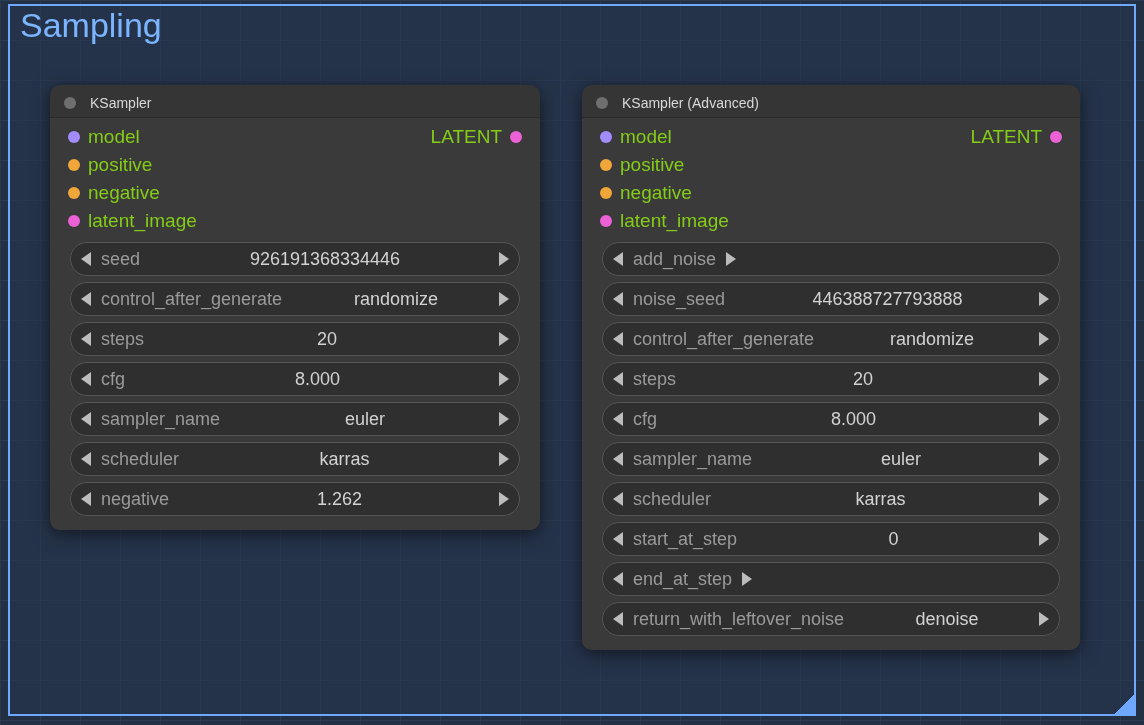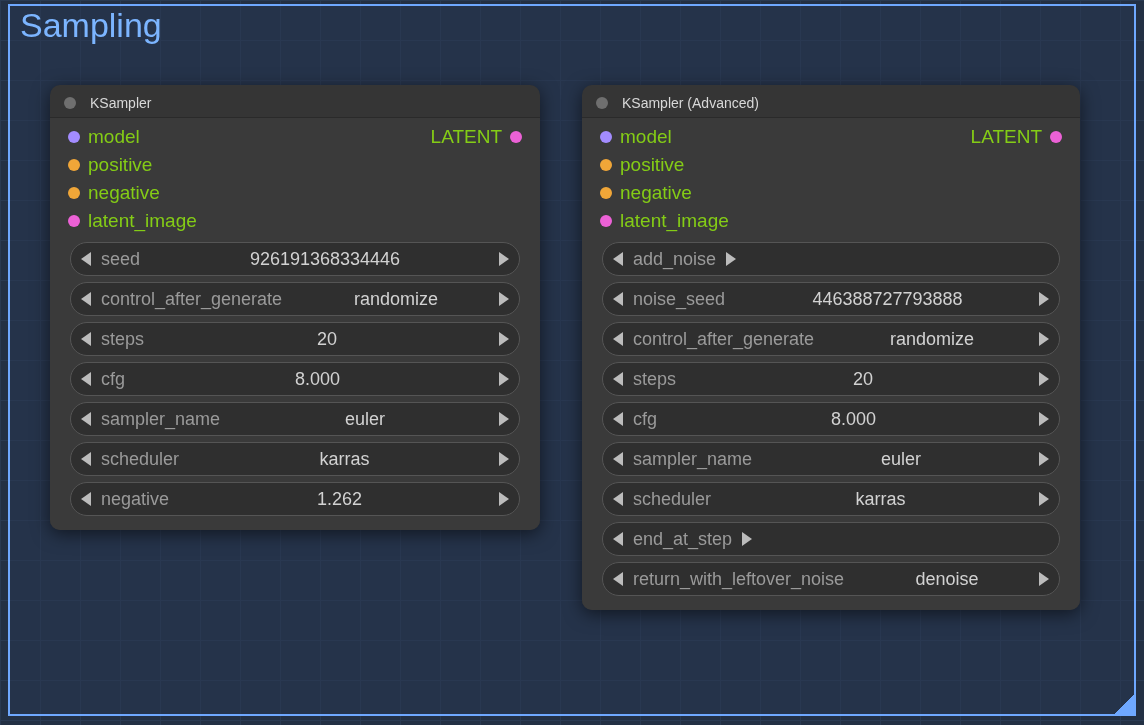--- a/index.html
+++ b/index.html
@@ -286,20 +286,26 @@
         <span class="arrow right"></span>
       </div>
       <div class="widget">
         <span class="arrow left"></span>
         <span class="wname">scheduler</span>
         <span class="wval">karras</span>
         <span class="arrow right"></span>
       </div>
       <div class="widget">
         <span class="arrow left"></span>
+        <span class="wname">start_at_step</span>
+        <span class="wval">0</span>
+        <span class="arrow right"></span>
+      </div>
+      <div class="widget">
+        <span class="arrow left"></span>
         <span class="wname">end_at_step</span>
         <span class="arrow right"></span>
       </div>
       <div class="widget">
         <span class="arrow left"></span>
         <span class="wname">return_with_leftover_noise</span>
         <span class="wval">denoise</span>
         <span class="arrow right"></span>
       </div>
     </div>

